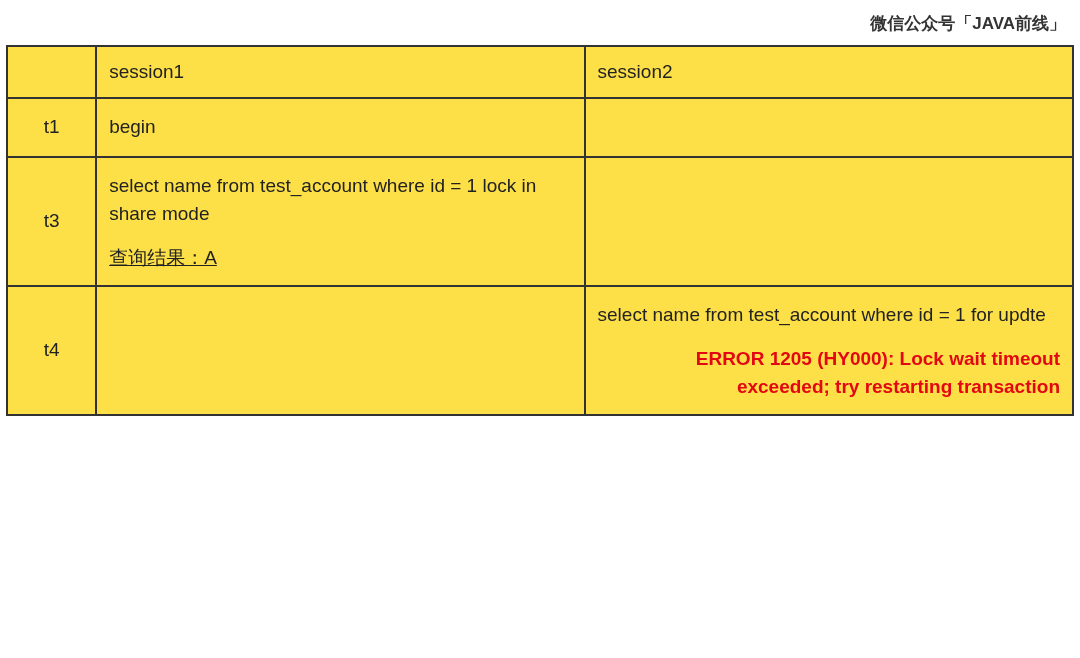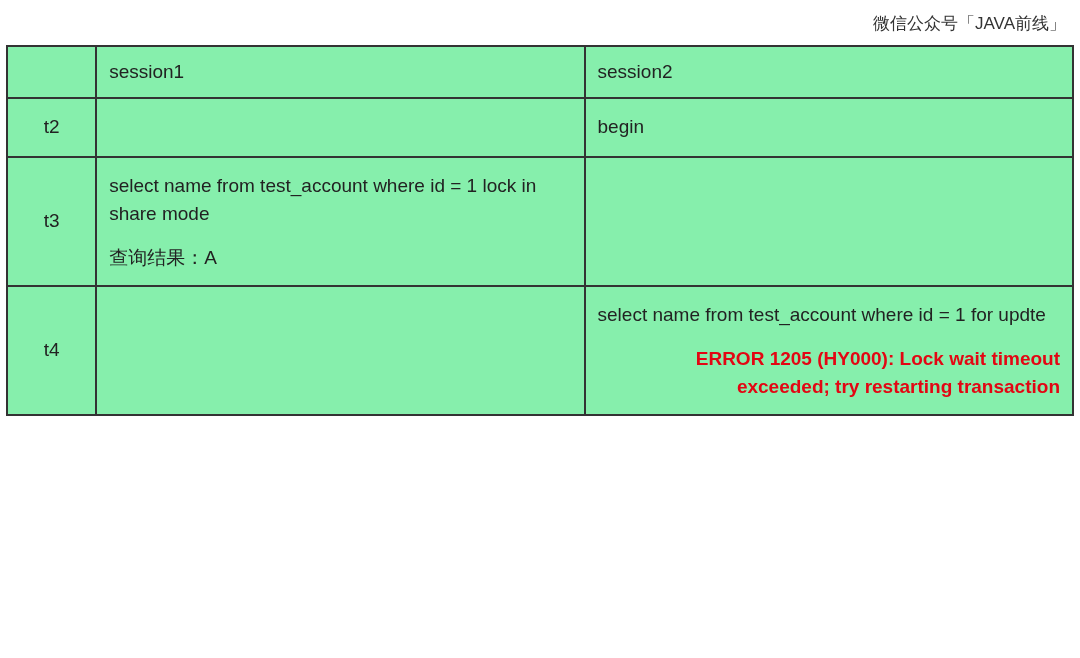--- a/index.html
+++ b/index.html
@@ -10,28 +10,28 @@
     body {
       font-family: "Microsoft YaHei", "PingFang SC", Arial, sans-serif;
       background: #fff;
       width: 1080px;
       height: 658px;
     }
     .attribution {
       text-align: right;
       padding: 12px 14px 10px 0;
       font-size: 17px;
-      font-weight: 400;
+      font-weight: 700;
       color: #333;
     }
     .sql-table {
       width: calc(100% - 12px);
       margin: 0 6px;
       border-collapse: collapse;
-      background-color: #86efac;
+      background-color: #fde047;
     }
     .sql-table td,
     .sql-table th {
       border: 2px solid #333;
       padding: 14px 12px;
       font-size: 19px;
       font-weight: 400;
       color: #222;
       text-align: left;
       vertical-align: middle;
@@ -46,20 +46,21 @@
     .tall-row td {
       padding-top: 14px;
       padding-bottom: 14px;
     }
     .cell-text {
       line-height: 1.5;
     }
     .sub-text {
       display: block;
       margin-top: 16px;
+      text-decoration: underline;
     }
     .error-text {
       display: block;
       margin-top: 16px;
       color: #E30613;
       font-weight: 700;
       line-height: 1.45;
       text-align: right;
     }
   </style>
@@ -69,30 +70,30 @@
 <div class="attribution">微信公众号「JAVA前线」</div>
 
 <table class="sql-table">
   <tbody>
       <tr>
     <td class="col-time"></td>
     <td class="col-session">session1</td>
     <td class="col-session">session2</td>
   </tr>
 
-
   <tr>
-    <td class="col-time">t2</td>
+    <td class="col-time">t1</td>
+    <td class="col-session">
+      <span class="cell-text">begin</span>
+    </td>
     <td class="col-session">
       <span class="cell-text"></span>
     </td>
-    <td class="col-session">
-      <span class="cell-text">begin</span>
-    </td>
   </tr>
+
 
   <tr class="tall-row">
     <td class="col-time">t3</td>
     <td class="col-session">
       <span class="cell-text">select name from test_account where id = 1 lock in share mode</span>
       <span class="sub-text">查询结果：A</span>
     </td>
     <td class="col-session">
       <span class="cell-text"></span>
     </td>

